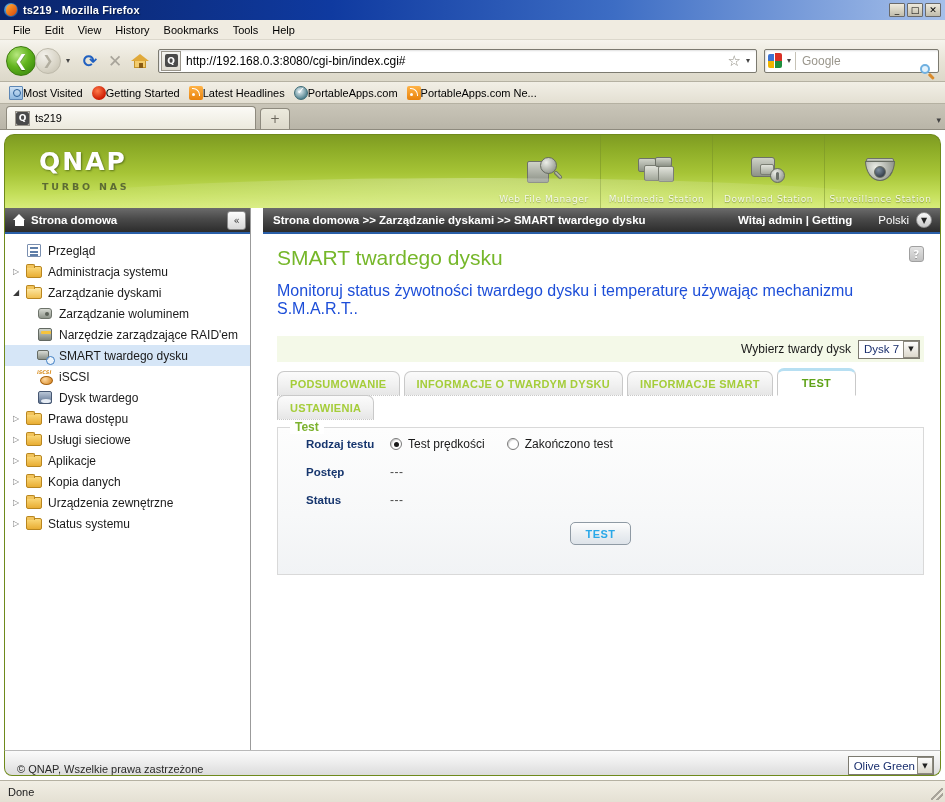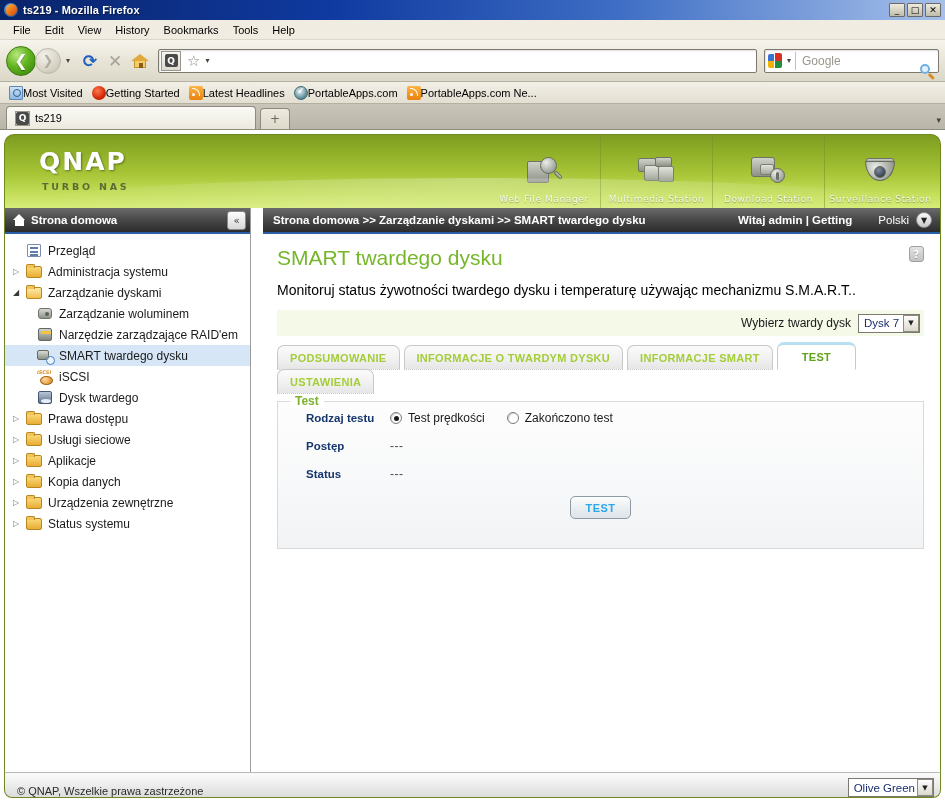--- a/index.html
+++ b/index.html
@@ -488,21 +488,21 @@
   .help-btn {
     position: absolute; right: 16px; top: 12px;
     width: 15px; height: 16px; border-radius: 3px;
     background: linear-gradient(to bottom, #e3e3e3, #c2c2c2);
     border: 1px solid #a0a0a0;
     color: #fff; font-size: 10px; font-weight: bold;
     display: flex; align-items: center; justify-content: center;
     font-family: "DejaVu Sans", sans-serif;
     text-shadow: 0 1px 0 #9a9a9a;
   }
-  .intro-text { font-size: 14px; color: #000000; margin-bottom: 12px; }
+  .intro-text { font-size: 16px; color: #1d4ed8; margin-bottom: 18px; }
   .disk-select-bar {
     background: #f4f9e8;
     height: 26px;
     display: flex; align-items: center; justify-content: flex-end;
     padding-right: 4px;
     gap: 7px;
     margin-bottom: 6px;
   }
   .disk-select-bar .lbl { font-size: 12px; color: #1a1a1a; }
   .sel {
@@ -668,20 +668,21 @@
     <span class="nav-stop">✕</span>
     <span class="nav-home">
       <span class="roof"></span>
         <span class="body"></span>
         <span class="door"></span>
     </span>
     <span id="urlbar">
       <span class="url-favicon">
           <span class="qnap-fav">Q</span>
         </span>
+      <span class="url-text">http://192.168.0.3:8080/cgi-bin/index.cgi#</span>
       <span class="url-star">☆</span>
       <span class="url-caret">▾</span>
     </span>
     <span id="searchbar">
       <span class="g-logo">
         <i class="g-b"></i>
           <i class="g-r"></i>
           <i class="g-y"></i>
           <i class="g-g"></i>
       </span>
@@ -969,14 +970,18 @@
       <span class="theme-sel">
         <span class="sel">
           <span class="selval">Olive Green</span>
           <span class="arrowbox">▼</span>
         </span>
       </span>
     </div>
 
   </div>
 
+  <div id="statusbar">
+    <span>Done</span>
+    <span class="grip"></span>
+  </div>
 
 </div>
 
 </body></html>

